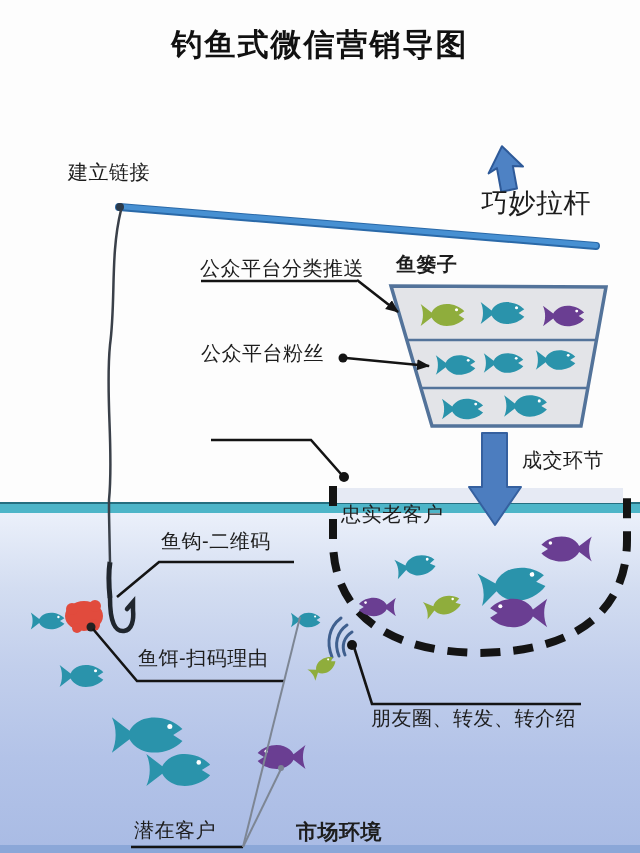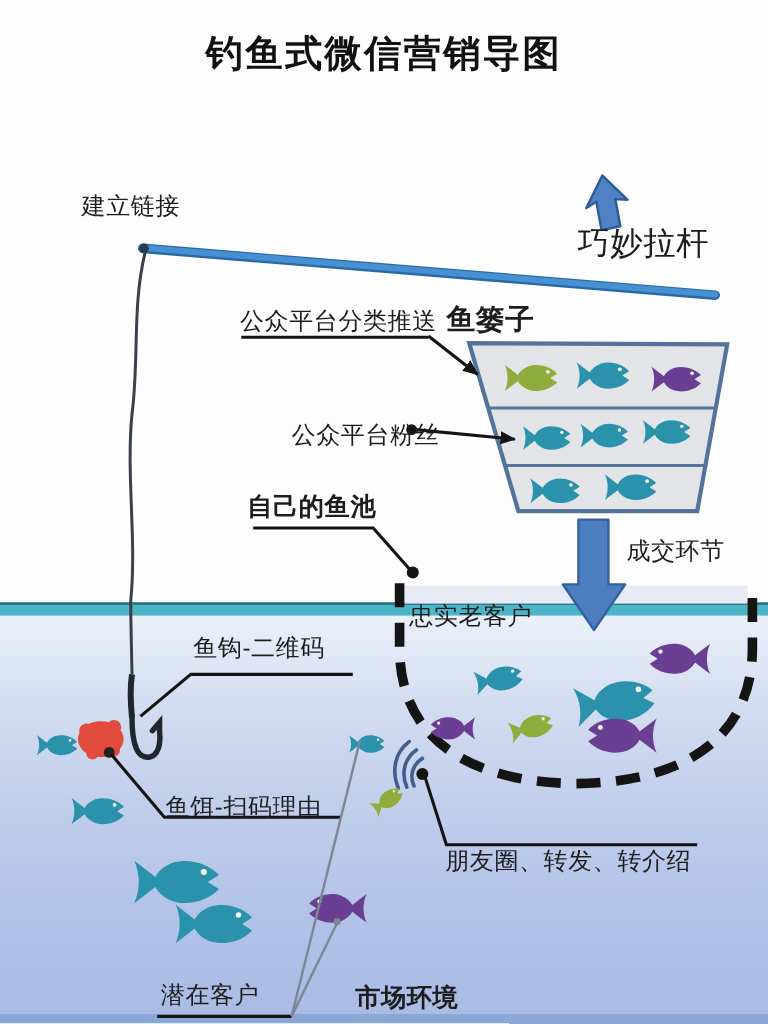--- a/index.html
+++ b/index.html
@@ -128,23 +128,22 @@
       <path d="M 243,847 L 281,769"></path>
       <path d="M 243,847 L 300,617"></path>
     </g>
     <circle cx="281" cy="768" r="3" fill="#7d8694"></circle>
   </svg>
 
   <div id="title">钓鱼式微信营销导图</div>
   <div class="lbl" style="left:68px;top:161px;">建立链接</div>
   <div class="lbl" style="left:452px;top:188px;font-size:27px;margin-left:29px;">巧妙拉杆</div>
   <div class="lbl" style="left:200px;top:257px;">公众平台分类推送</div>
-  <div class="lbl bold" style="left:372px;top:253px;font-size:24px;">鱼篓子</div>
-  <div class="lbl" style="left:201px;top:352px;margin-left:42px;">公众平台粉丝</div>
-  <div class="lbl bold" style="left:206px;top:411px;font-size:21px;">自己的鱼池</div>
+  <div class="lbl bold" style="left:396px;top:253px;font-size:20px;">鱼篓子</div>
+  <div class="lbl" style="left:201px;top:342px;">公众平台粉丝</div>
   <div class="lbl" style="left:522px;top:449px;">成交环节</div>
   <div class="lbl" style="left:341px;top:503px;">忠实老客户</div>
   <div class="lbl" style="left:161px;top:530px;">鱼钩-二维码</div>
-  <div class="lbl" style="left:138px;top:662px;text-align:right;">鱼饵-扫码理由</div>
+  <div class="lbl" style="left:138px;top:647px;text-align:right;">鱼饵-扫码理由</div>
   <div class="lbl" style="left:371px;top:675px;margin-top:32px;">朋友圈、转发、转介绍</div>
   <div class="lbl" style="left:134px;top:819px;">潜在客户</div>
   <div class="lbl bold" style="left:296px;top:820px;font-size:21px;">市场环境</div>
 </div>
 
 </body></html>

